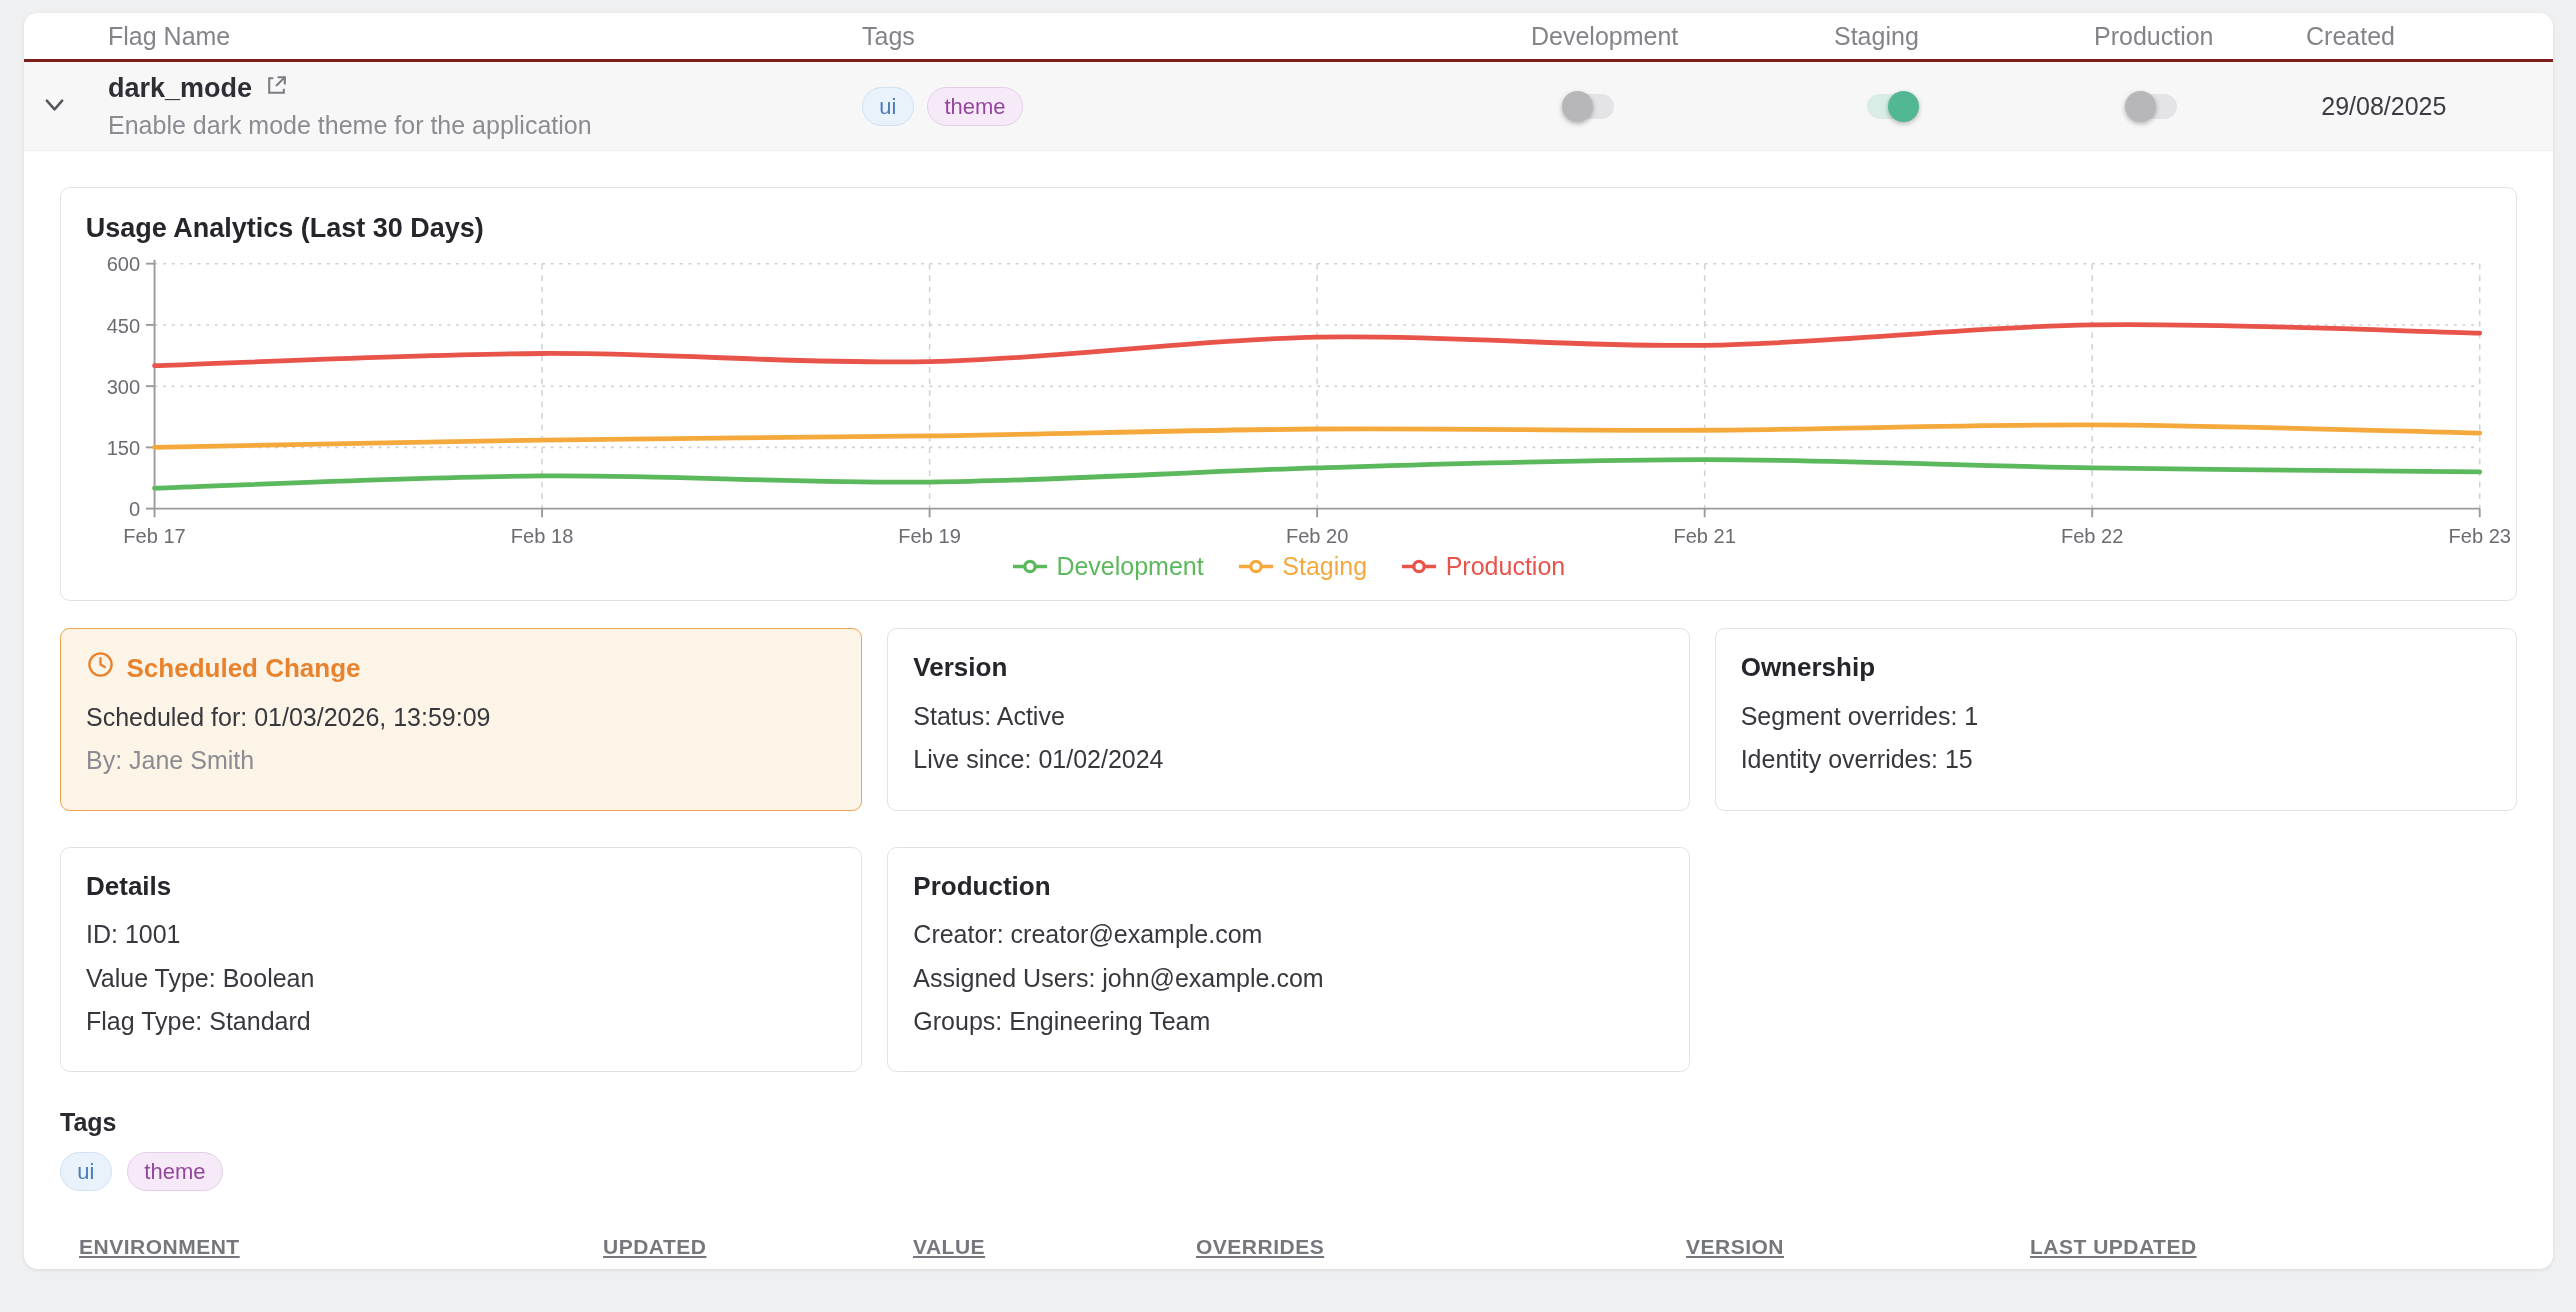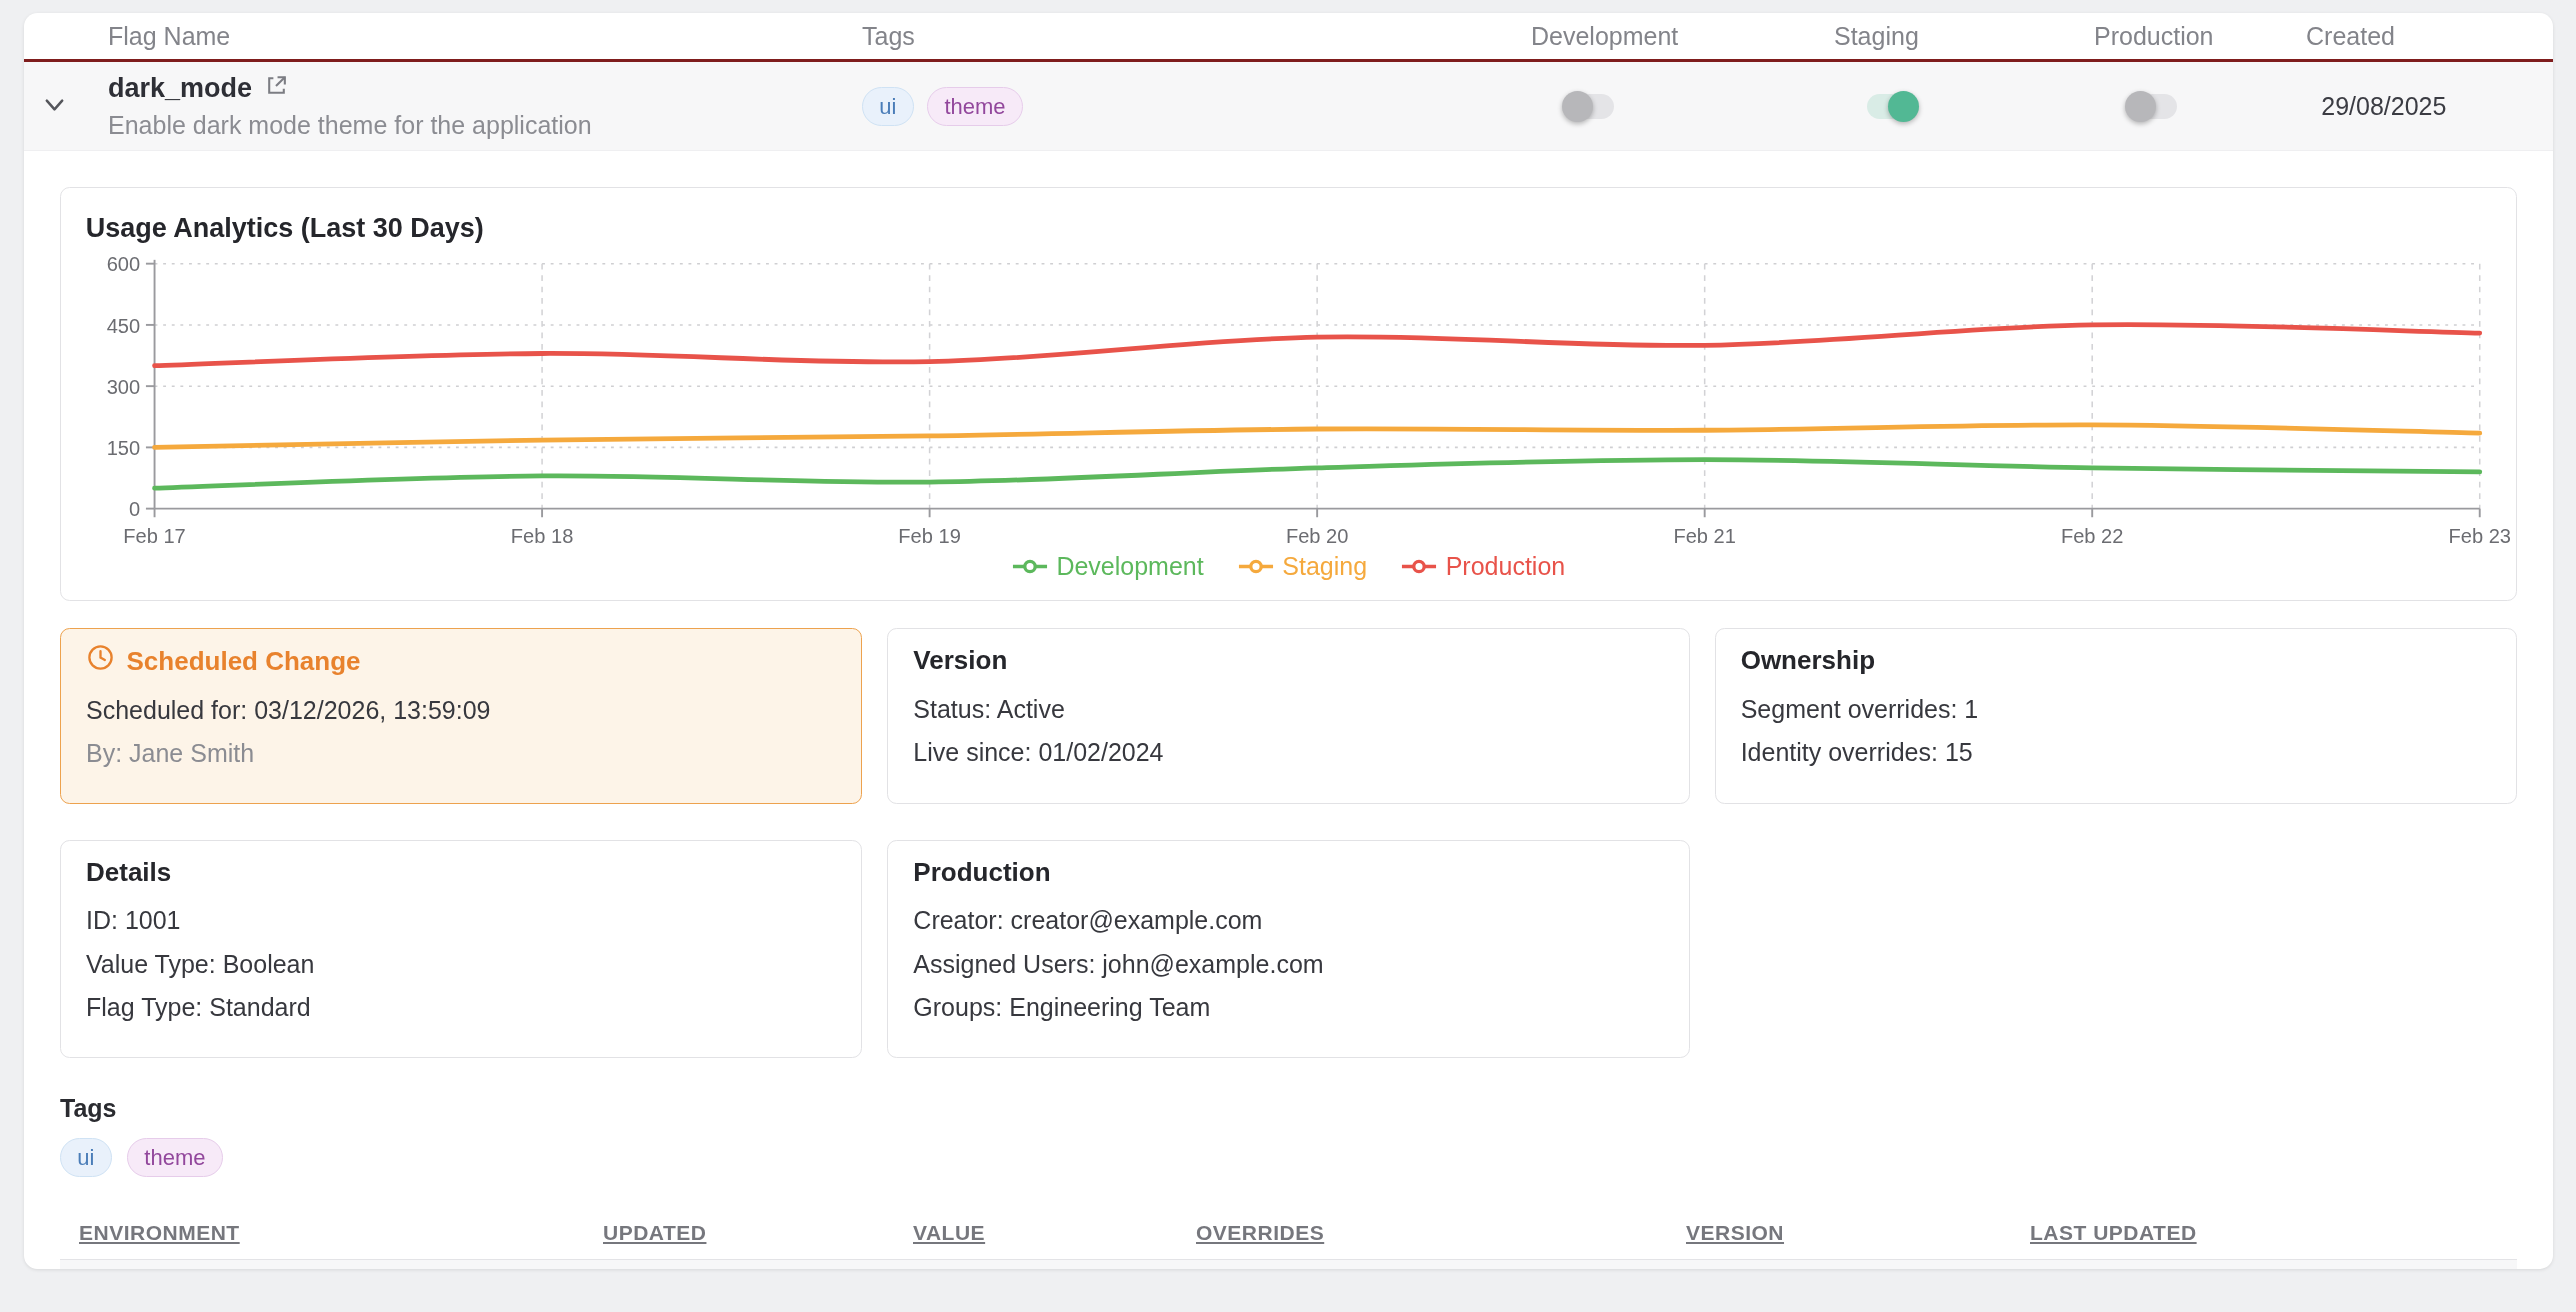--- a/index.html
+++ b/index.html
@@ -39,21 +39,21 @@
   .toggle.on .knob{left:auto;right:-1.9px;background:#52b894;}
   .created-cell{font-size:25px;color:#3b3c43;padding-left:15.3px;}
   
   .detail{padding:36px;}
   .chart-card{border:1px solid #e2e2e5;border-radius:9.6px;padding:19px 17px 7.7px 17px;}
   .chart-title{font-size:27px;font-weight:bold;color:#25262b;margin:5.7px 0 11.5px 7.7px;}
   .chart-legend{display:flex;justify-content:center;align-items:center;gap:34px;padding:7.7px 0 11.5px 0;}
   .legend-item{display:flex;align-items:center;gap:8.6px;font-size:25px;}
   
   .cards-grid{display:grid;grid-template-columns:repeat(3,1fr);column-gap:25px;row-gap:36px;margin-top:27px;}
-  .info-card{background:#fff;border:1px solid #e2e2e5;border-radius:9.6px;padding:12px 25px 23px 25px;}
+  .info-card{background:#fff;border:1px solid #e2e2e5;border-radius:9.6px;padding:19px 25px 23px 25px;}
   .info-card h3{margin:3.8px 0 15.3px 0;font-size:26px;font-weight:bold;color:#25262b;}
   .info-card p{margin:8.6px 0;font-size:25px;color:#37383e;line-height:1.4;}
   .info-card p.muted{color:#8b8c92;}
   .scheduled-card{background:#fdf4e8;border:1.9px solid #eda24e;}
   .scheduled-title{display:flex;align-items:center;gap:11.5px;font-size:26px;font-weight:bold;color:#e8822d;margin:1.9px 0 13.4px 0;}
   
   .tags-section{margin-top:36px;}
   .tags-section h3{margin:0 0 15.3px 0;font-size:25px;font-weight:bold;color:#2a2b30;}
   .tags-row{display:flex;gap:15.3px;}
   
@@ -209,21 +209,21 @@
       <div class="info-card scheduled-card">
         <div class="scheduled-title">
           <span>
             <svg width="29" height="29" viewBox="0 0 30 30">
                 <circle cx="15" cy="15" r="11.5" fill="none" stroke="#e8822d" stroke-width="2.4"></circle>
                 <path d="M15 8.5 V15 L19.5 17.5" fill="none" stroke="#e8822d" stroke-width="2.4" stroke-linecap="round"></path>
               </svg>
           </span>
           <span>Scheduled Change</span>
         </div>
-        <p>Scheduled for: 03/12/2026, 13:59:09</p>
+        <p>Scheduled for: 01/03/2026, 13:59:09</p>
         <p class="muted">By: Jane Smith</p>
       </div>
       <div class="info-card">
         <h3>Version</h3>
         <p>Status: Active</p>
         <p>Live since: 01/02/2024</p>
       </div>
       <div class="info-card">
         <h3>Ownership</h3>
         <p>Segment overrides: 1</p>

